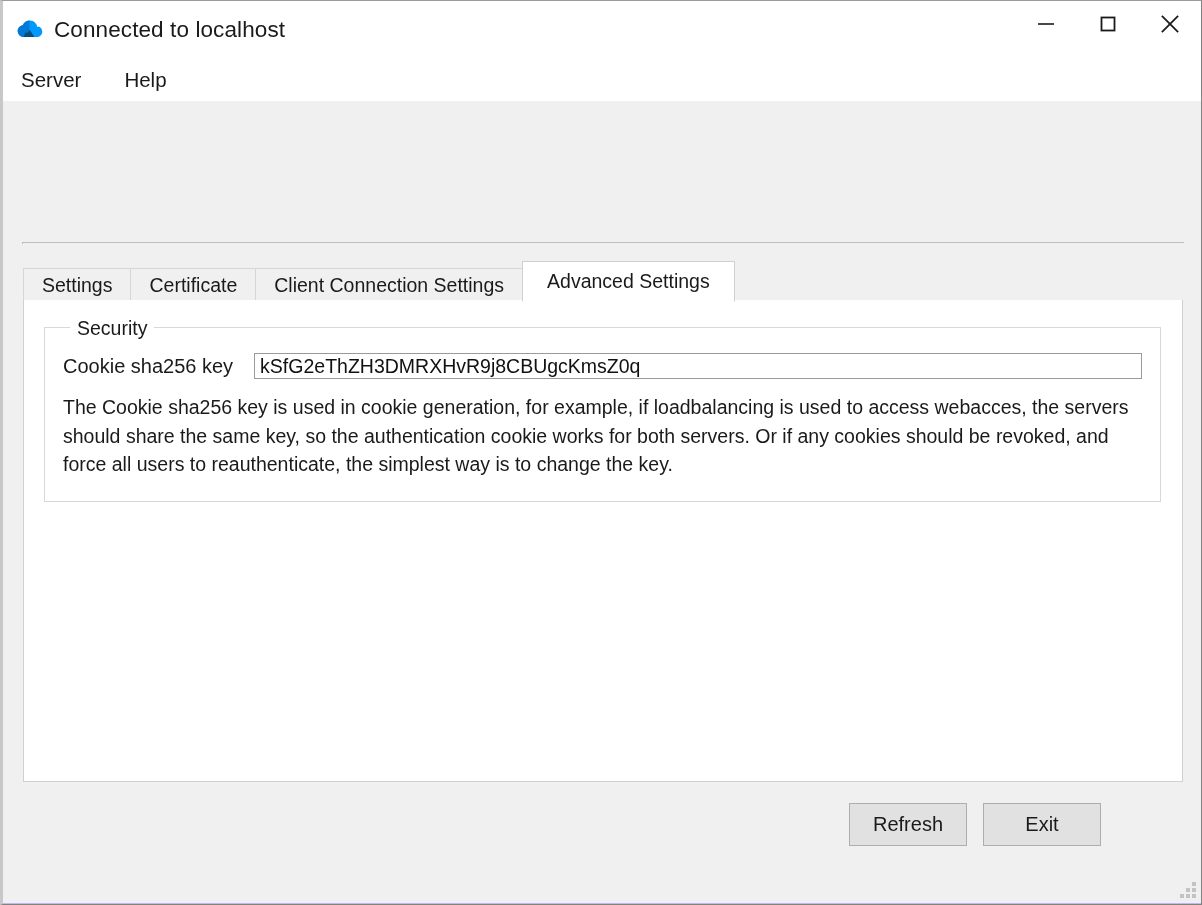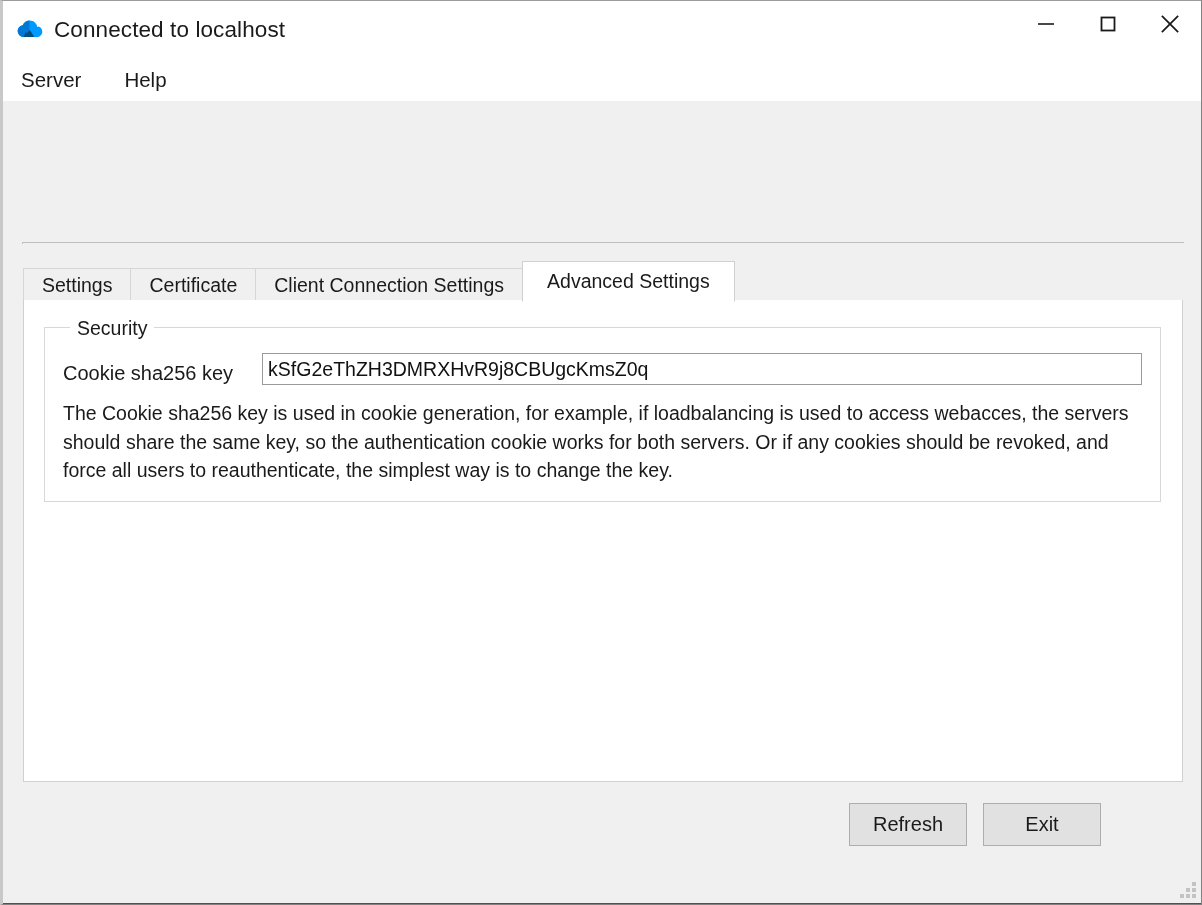--- a/index.html
+++ b/index.html
@@ -10,21 +10,21 @@
     height: 905px;
     overflow: hidden;
     font-family: "Liberation Sans", sans-serif;
     -webkit-font-smoothing: antialiased;
   }
 
   #app-window {
     position: relative;
     width: 1202px;
     height: 905px;
-    background: #6d28d9;
+    background: #c4b5fd;
     border-left: 3px solid #c8c8c8;
     border-right: 1px solid #828282;
     border-bottom: 1px solid #828282;
     border-top: 1px solid #9b9b9b;
   }
 
   
   #titlebar {
     position: absolute;
     left: 0; top: 0;
@@ -213,31 +213,31 @@
     white-space: nowrap;
   }
   .gb-body {
     position: absolute;
     left: 0; top: 9px; right: 0; bottom: 0;
     padding: 26px 19px 0 19px;
   }
 
   .field-row {
     display: flex;
-    align-items: flex-end;
-    gap: 29px;
+    align-items: center;
+    gap: 21px;
   }
   .field-label {
     font-size: 20px;
     color: #1a1a1a;
     white-space: nowrap;
   }
   .text-input {
     flex: 1 1 auto;
-    height: 32px;
+    height: 26px;
     border: 1px solid #9a9a9a;
     background: #ffffff;
     padding: 0 5px;
     font-family: "Liberation Sans", sans-serif;
     font-size: 19.5px;
     color: #111111;
     outline: none;
     border-radius: 0;
   }
 

